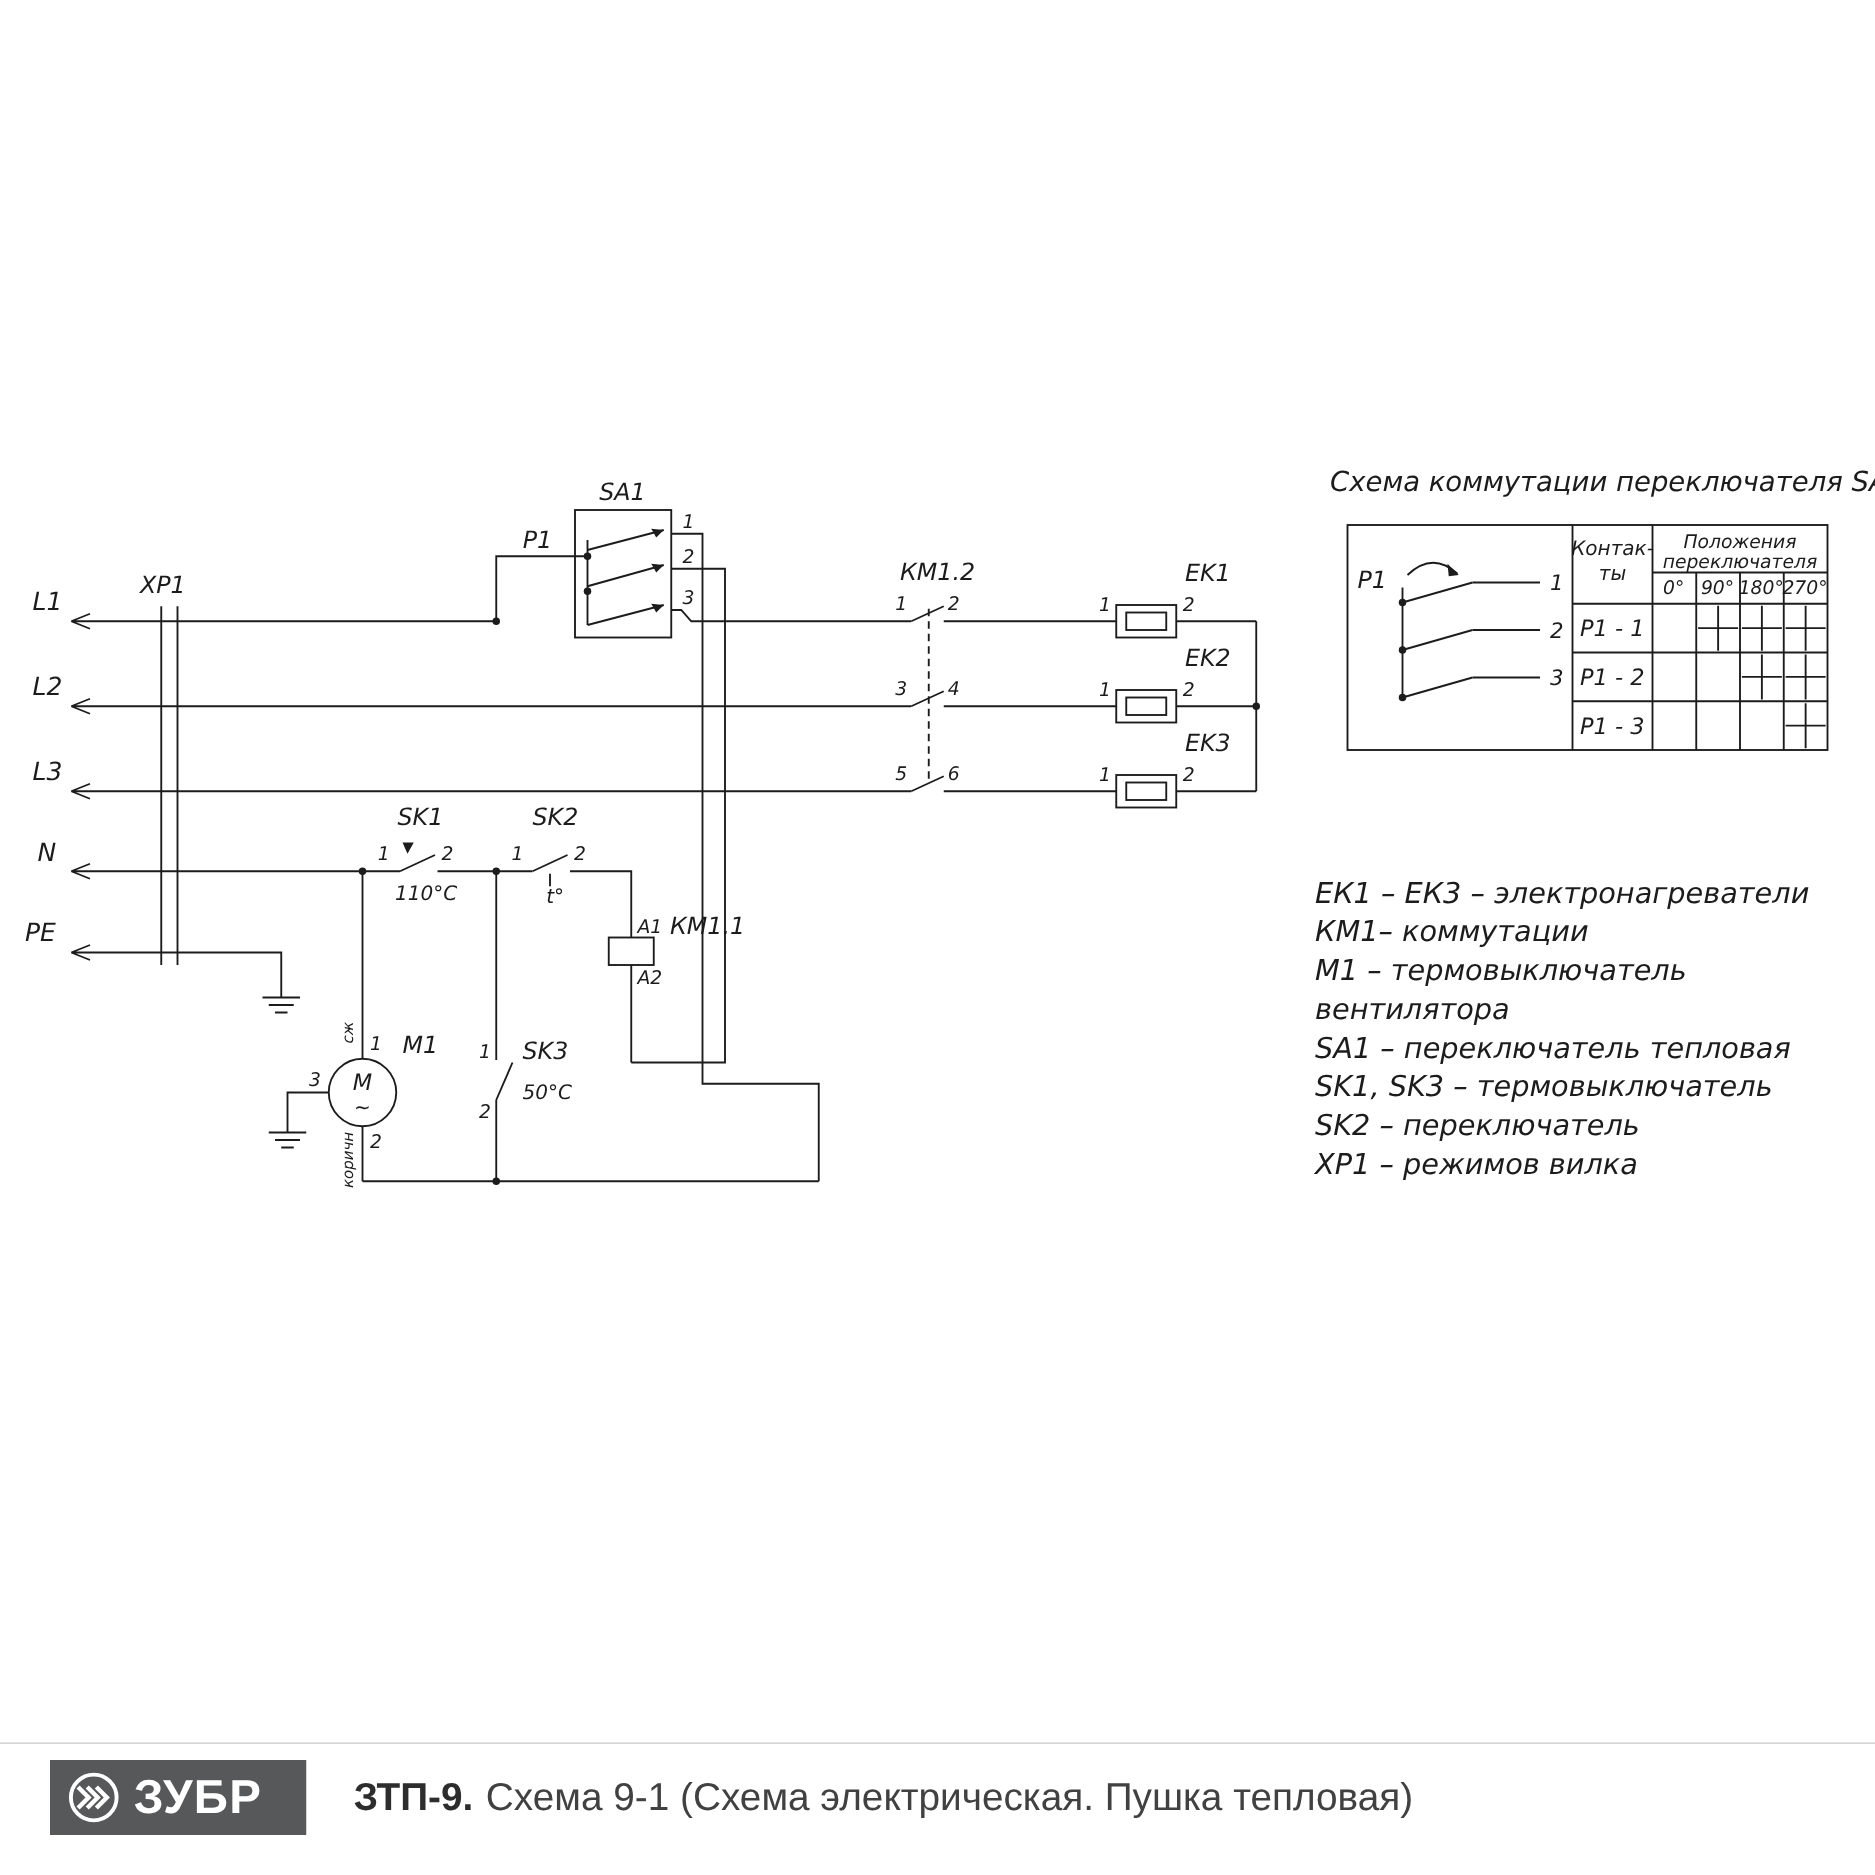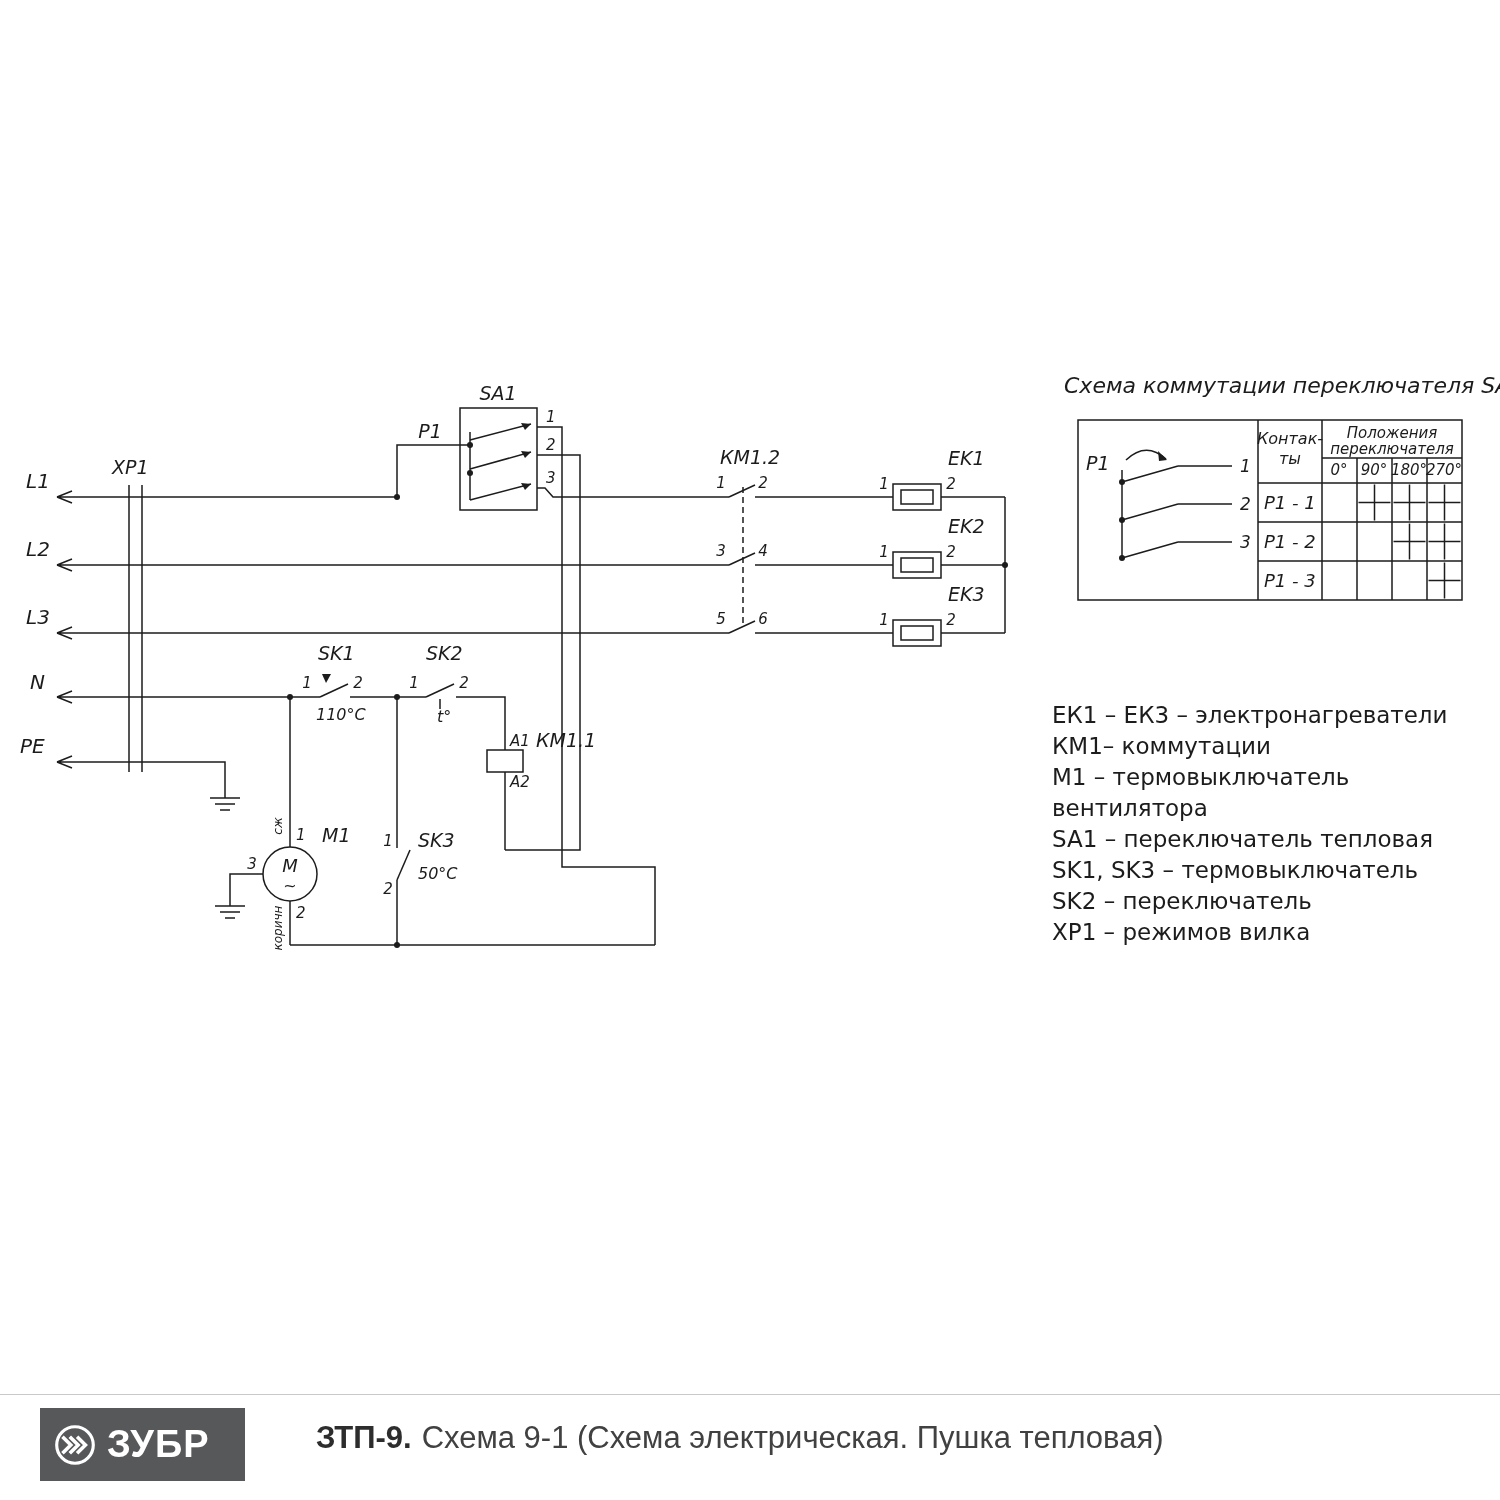--- a/index.html
+++ b/index.html
@@ -7,29 +7,29 @@
         font-family:"DejaVu Sans",sans-serif;color:#1c1c1c;}
   svg text{font-family:"DejaVu Sans",sans-serif;font-style:italic;fill:#1c1c1c;}
   .wire{fill:none;stroke:#1c1c1c;stroke-width:1.5;}
   .dash{stroke-dasharray:6 4;}
   .dot{fill:#1c1c1c;stroke:none;}
   .blk{fill:#1c1c1c;stroke:none;}
   .t12{font-size:12px}.t15{font-size:15px}.t16{font-size:16px}.t17{font-size:17px}
   .t18{font-size:18px}.t19{font-size:19px}.t20{font-size:20px}.t22{font-size:22px}
   .mid{text-anchor:middle}
   .legend{position:absolute;left:1052px;top:700px;width:440px;
-          font-size:23px;line-height:31px;color:#1c1c1c;}
+          font-style:italic;font-size:23px;line-height:31px;color:#1c1c1c;}
   .divider{position:absolute;left:0;top:1394px;width:1500px;border-top:1px solid #c9c9c9;}
-  .logo{position:absolute;left:40px;top:1408px;width:205px;height:73px;background:#57585a;
+  .logo{position:absolute;left:40px;top:1408px;width:205px;height:60px;background:#57585a;
         display:flex;align-items:center;padding-left:12px;box-sizing:border-box;}
   .logo-text{color:#fff;font-family:"Liberation Sans",sans-serif;font-weight:bold;
              font-size:38px;letter-spacing:1px;margin-left:9px;font-style:normal;}
   .caption{position:absolute;left:283px;top:1408px;height:60px;display:flex;align-items:center;
            font-family:"Liberation Sans",sans-serif;font-size:31px;color:#414141;}
-  .caption .model{font-weight:bold;color:#2d2d2d;margin-right:10px;margin-left:33px;}
+  .caption .model{font-weight:bold;color:#2d2d2d;margin-right:10px;}
 </style>
 </head>
 <body>
 
 <div id="page">
 
 <svg width="1500" height="1500" viewBox="0 0 1500 1500">
 
   <g>
 

